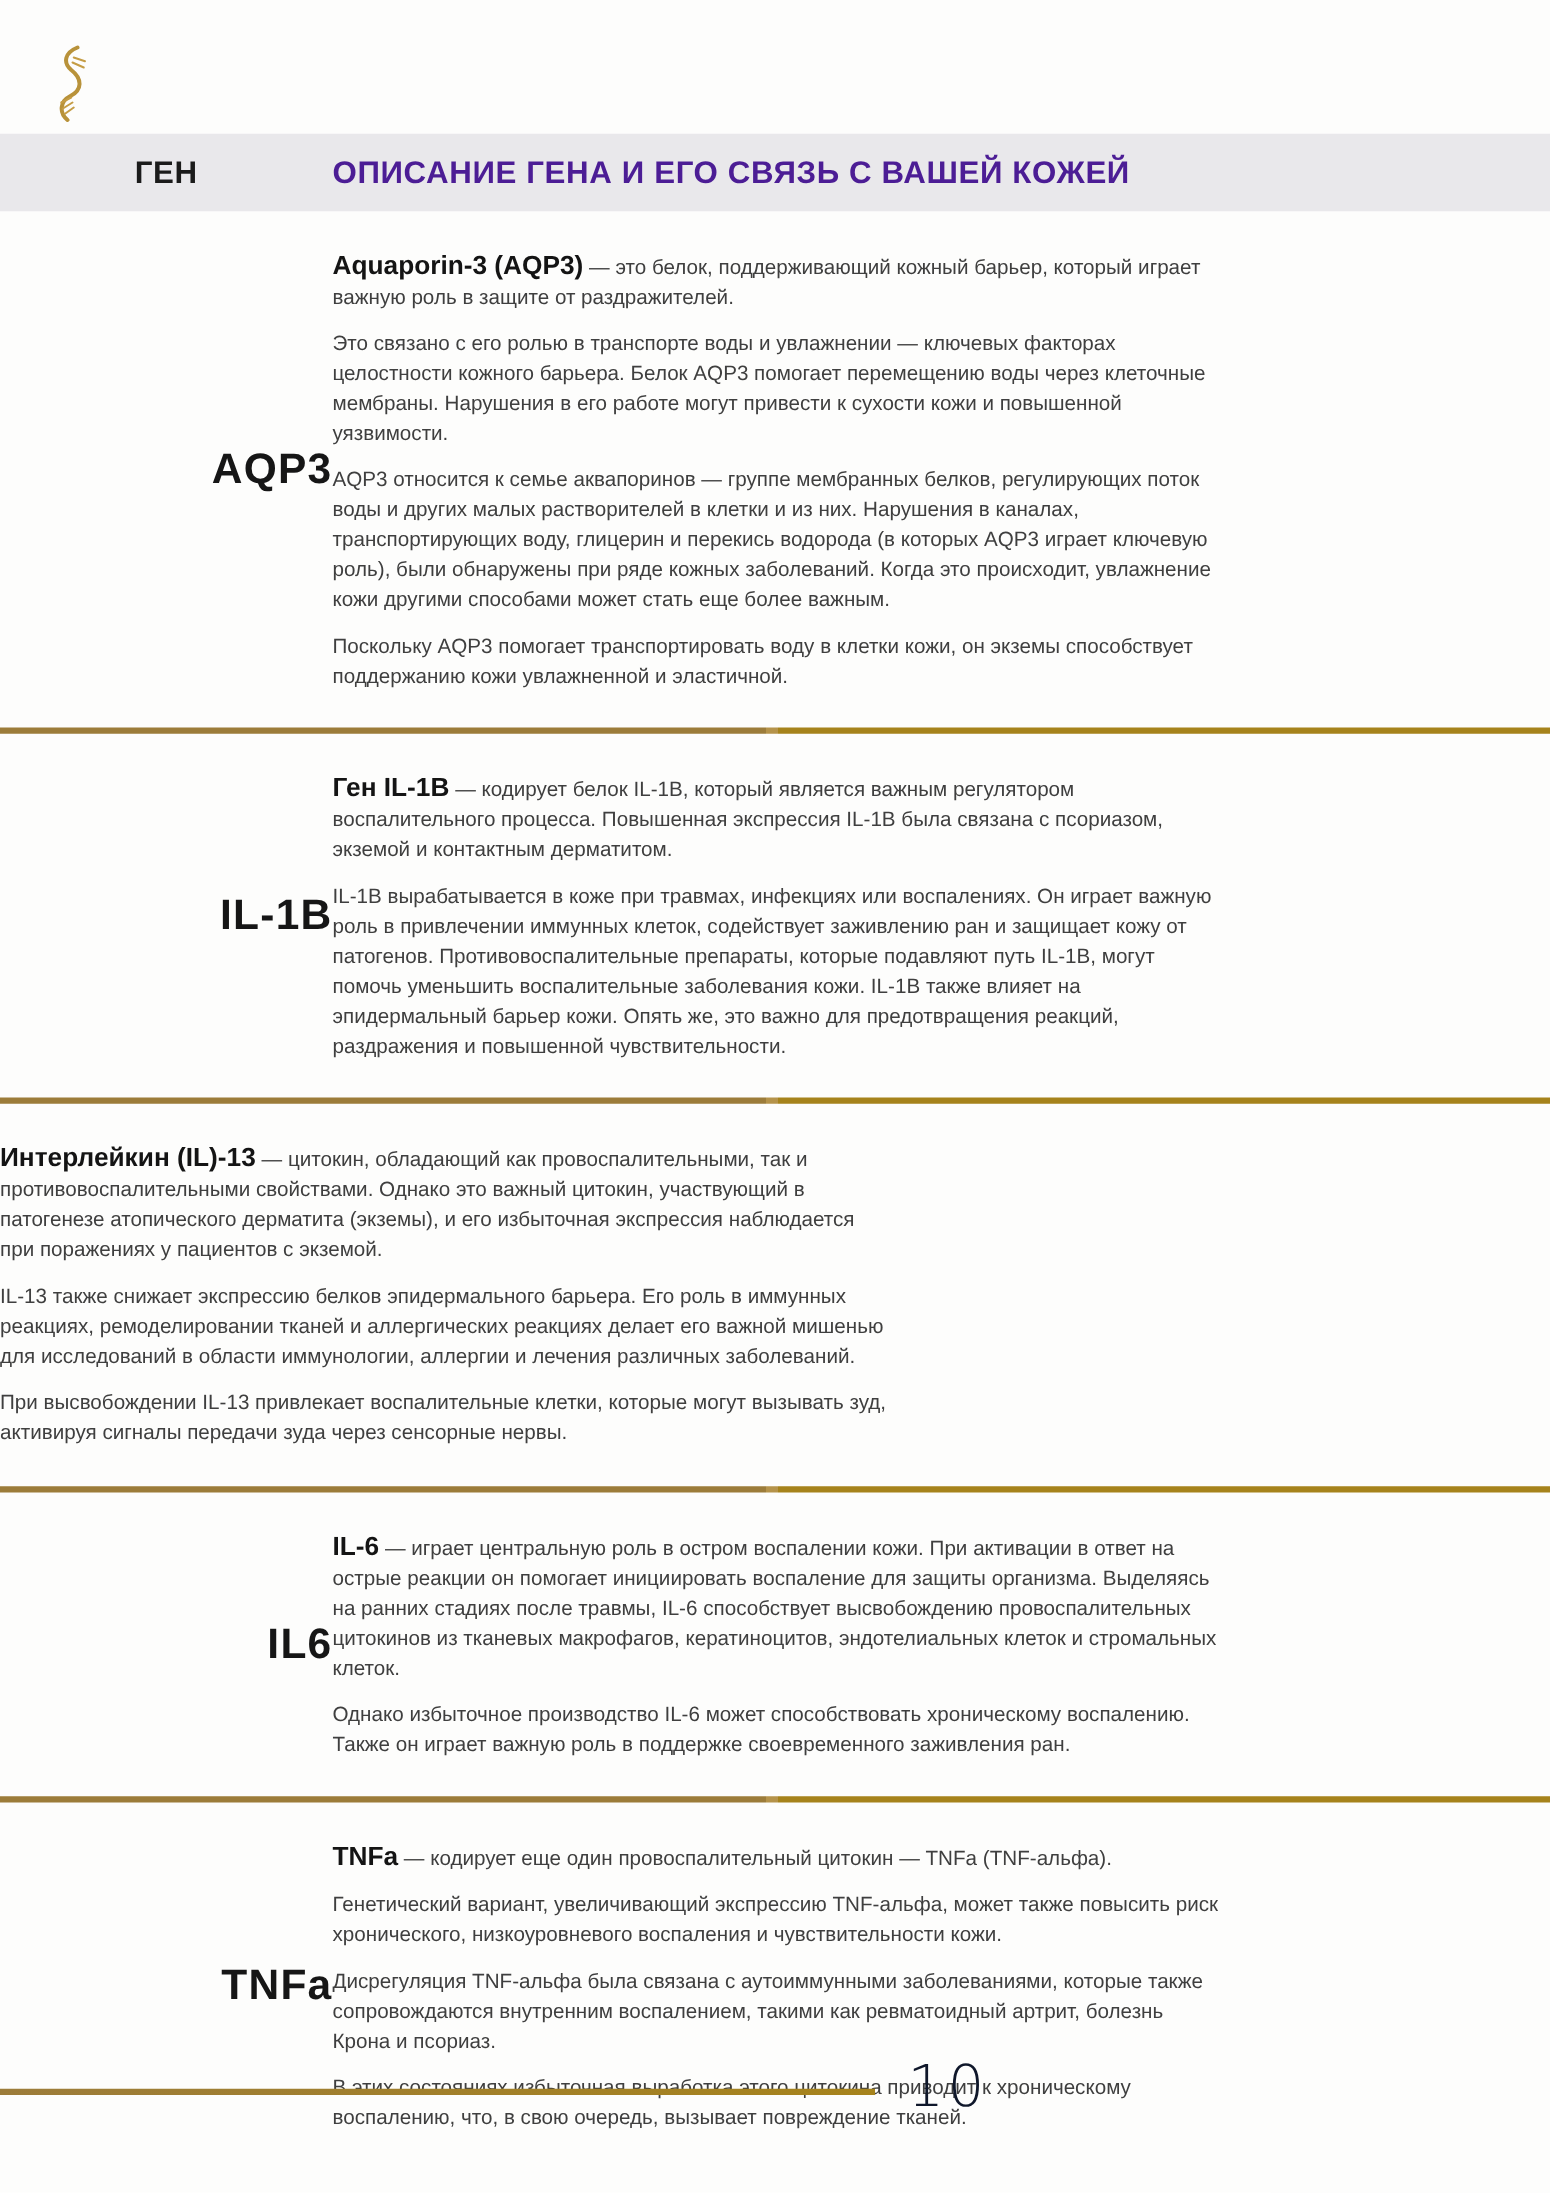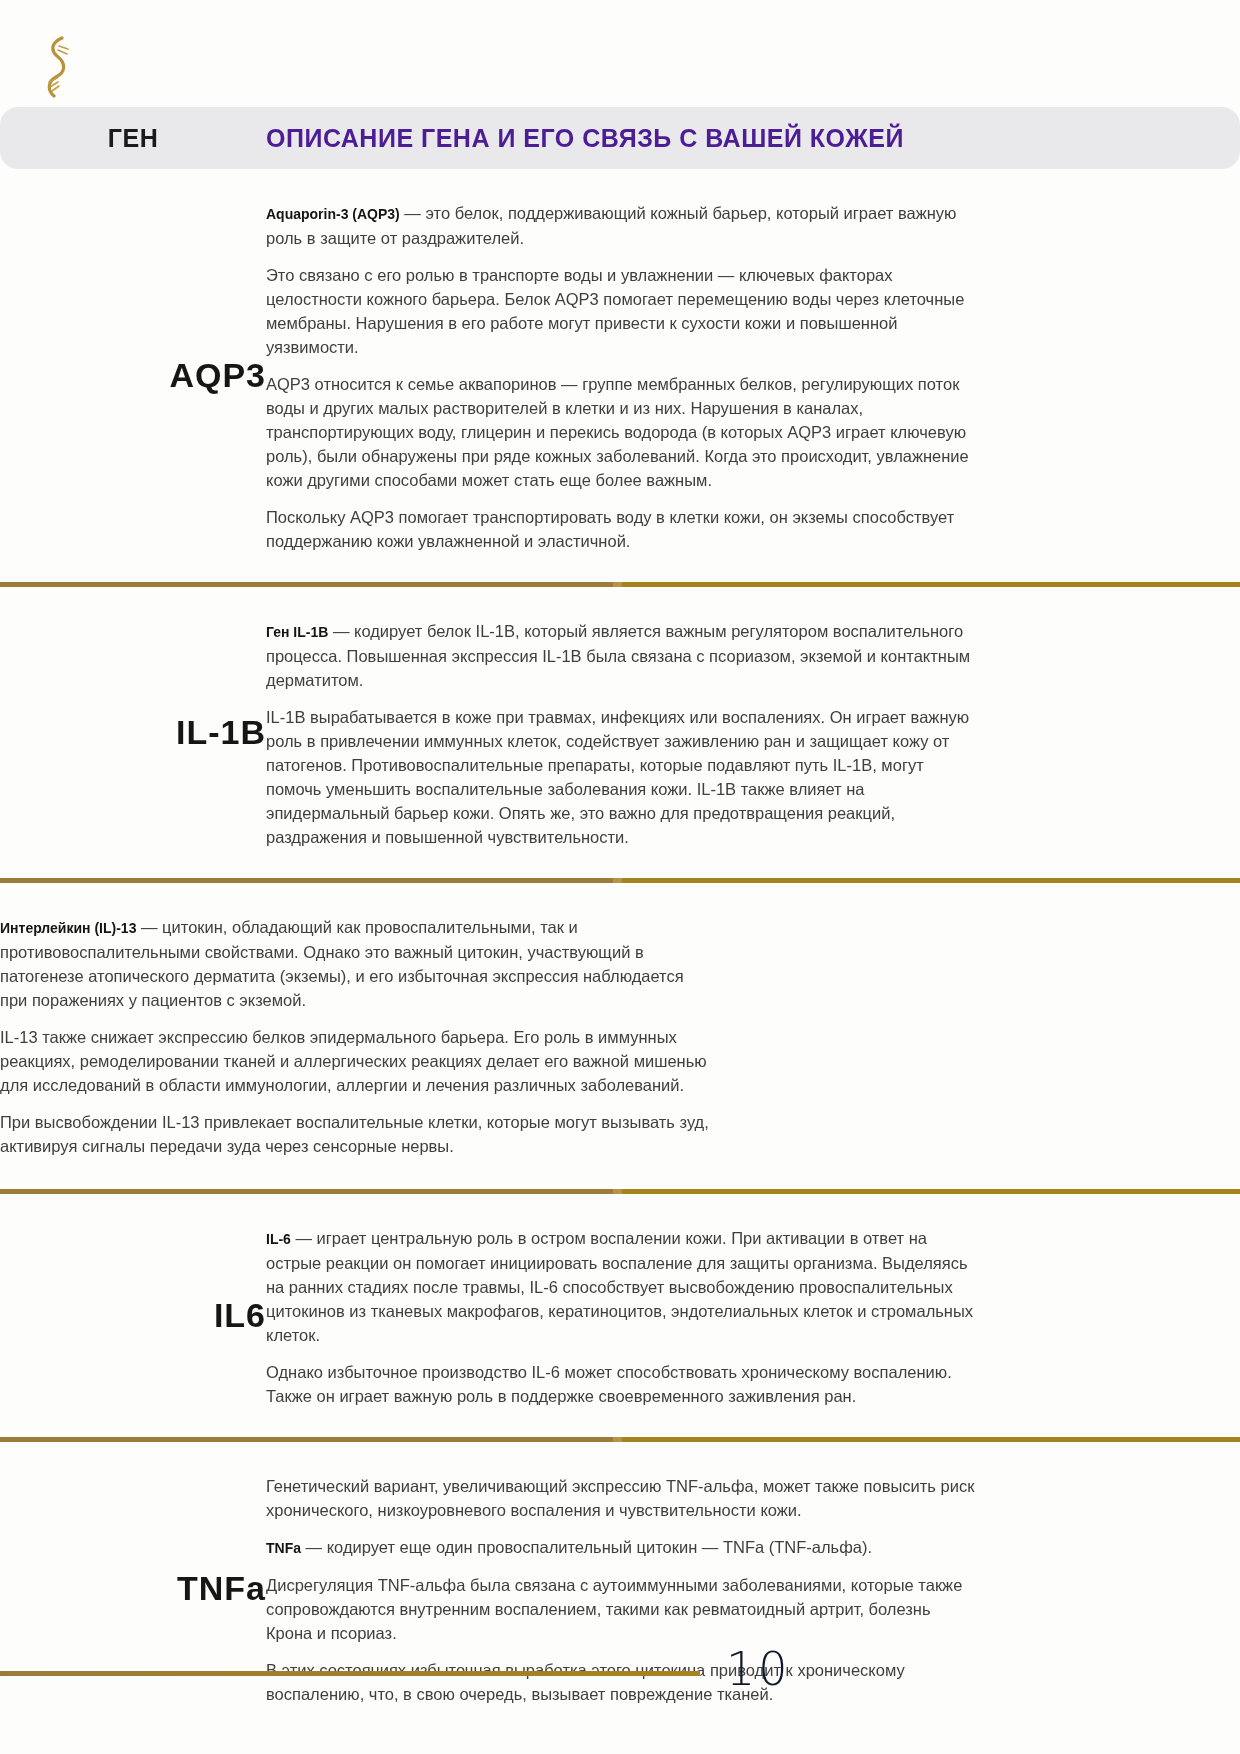--- a/index.html
+++ b/index.html
@@ -27,21 +27,20 @@
   
   .header-band {
     position: absolute;
     top: 107px;
     left: 0;
     width: 1240px;
     height: 62px;
     background: #e9e8eb;
     display: flex;
     align-items: center;
-    border-radius: 18px;
   }
   .header-gene-col {
     flex: 0 0 266px;
     text-align: center;
     font-weight: bold;
     font-size: 25px;
     letter-spacing: 0.5px;
     color: #1b1b1b;
   }
   .header-desc-col {
@@ -87,21 +86,21 @@
     padding: 32px 0 16px 0;
   }
   .para {
     margin: 0 0 13px 0;
     font-size: 16.5px;
     line-height: 24px;
     color: #3f3f3f;
   }
   .para .lead {
     font-weight: bold;
-    font-size: 14px;
+    font-size: 21px;
     color: #141414;
     text-align: right;
   }
   .para .lead:empty { display: none; }
 
   
   .separator {
     width: 1240px;
     height: 5px;
     background: linear-gradient(90deg, #9c7c3a 0%, #9c7c3a 49.4%, #b5934a 49.4%, #b5934a 50.2%, #a6831c 50.2%, #a6831c 100%);
@@ -190,22 +189,22 @@
       </div>
     </div>
 
     <div class="separator"></div>
 
     <div class="gene-row row-tnfa">
       <div class="gene-cell">
         <div class="gene-name">TNFa</div>
       </div>
       <div class="desc-cell">
+        <p class="para"><strong class="lead">TNFa</strong><span> — кодирует еще один провоспалительный цитокин — TNFa (TNF-альфа).</span></p>
         <p class="para"><span>Генетический вариант, увеличивающий экспрессию TNF-альфа, может также повысить риск хронического, низкоуровневого воспаления и чувствительности кожи.</span></p>
-        <p class="para"><strong class="lead">TNFa</strong><span> — кодирует еще один провоспалительный цитокин — TNFa (TNF-альфа).</span></p>
         <p class="para"><span>Дисрегуляция TNF-альфа была связана с аутоиммунными заболеваниями, которые также сопровождаются внутренним воспалением, такими как ревматоидный артрит, болезнь Крона и псориаз.</span></p>
         <p class="para"><span>В этих состояниях избыточная выработка этого цитокина приводит к хроническому воспалению, что, в свою очередь, вызывает повреждение тканей.</span></p>
       </div>
     </div>
 
   </div>
 
   <div class="footer-line"></div>
   <div class="page-number">10</div>
 

